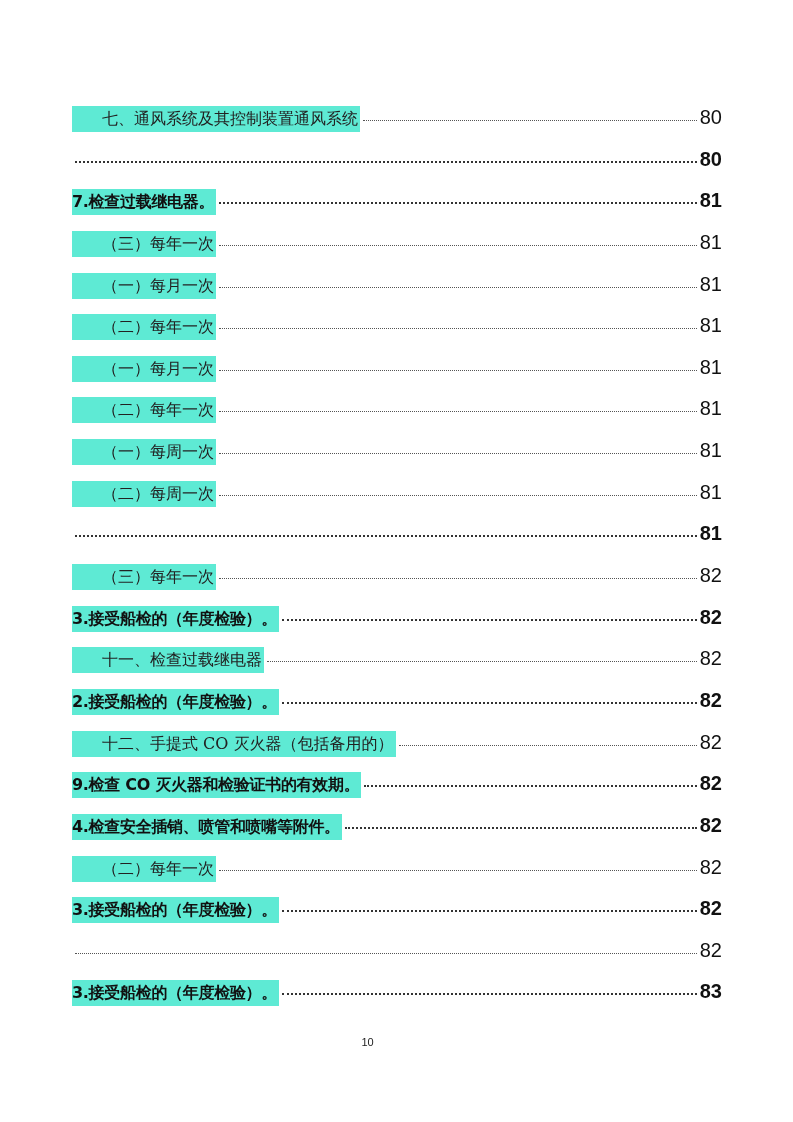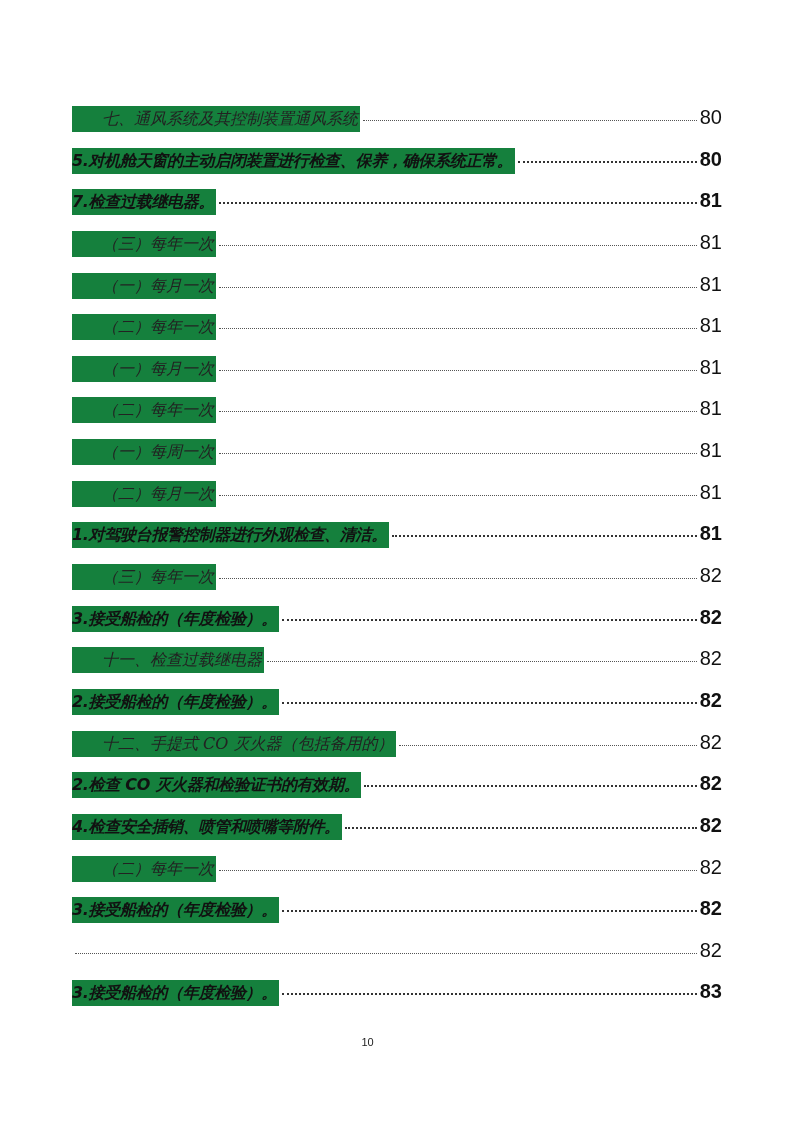--- a/index.html
+++ b/index.html
@@ -29,23 +29,22 @@
       font-size: 16px;
       line-height: 26px;
       white-space: nowrap;
       overflow: hidden;
     }
     .toc-row.indent .toc-title {
       padding-left: 30px;
     }
     .toc-title {
       flex: 0 0 auto;
-      background: #15803d;
+      background: #5eead4;
       padding-right: 2px;
-      font-style: italic;
     }
     .toc-row.bold .toc-title {
       font-weight: bold;
       font-family: "DejaVu Sans", "Liberation Sans", sans-serif;
       letter-spacing: -0.3px;
     }
     .toc-row.light .toc-title {
       font-family: "DejaVu Serif", "Liberation Serif", serif;
       color: #222;
       font-weight: normal;
@@ -92,21 +91,20 @@
 </head>
 <body>
 
 <div class="toc">
   <div class="toc-row light indent">
     <span class="toc-title">七、通风系统及其控制装置通风系统</span>
     <span class="toc-leader"></span>
     <span class="toc-page">80</span>
   </div>
   <div class="toc-row bold">
-    <span class="toc-title">5.对机舱天窗的主动启闭装置进行检查、保养，确保系统正常。</span>
     <span class="toc-leader"></span>
     <span class="toc-page">80</span>
   </div>
   <div class="toc-row bold">
     <span class="toc-title">7.检查过载继电器。</span>
     <span class="toc-leader"></span>
     <span class="toc-page">81</span>
   </div>
   <div class="toc-row light indent">
     <span class="toc-title">（三）每年一次</span>
@@ -132,26 +130,25 @@
     <span class="toc-title">（二）每年一次</span>
     <span class="toc-leader"></span>
     <span class="toc-page">81</span>
   </div>
   <div class="toc-row light indent">
     <span class="toc-title">（一）每周一次</span>
     <span class="toc-leader"></span>
     <span class="toc-page">81</span>
   </div>
   <div class="toc-row light indent">
-    <span class="toc-title">（二）每月一次</span>
-    <span class="toc-leader"></span>
-    <span class="toc-page">81</span>
-  </div>
-  <div class="toc-row bold">
-    <span class="toc-title">1.对驾驶台报警控制器进行外观检查、清洁。</span>
+    <span class="toc-title">（二）每周一次</span>
+    <span class="toc-leader"></span>
+    <span class="toc-page">81</span>
+  </div>
+  <div class="toc-row bold">
     <span class="toc-leader"></span>
     <span class="toc-page">81</span>
   </div>
   <div class="toc-row light indent">
     <span class="toc-title">（三）每年一次</span>
     <span class="toc-leader"></span>
     <span class="toc-page">82</span>
   </div>
   <div class="toc-row bold">
     <span class="toc-title">3.接受船检的（年度检验）。</span>
@@ -167,21 +164,21 @@
     <span class="toc-title">2.接受船检的（年度检验）。</span>
     <span class="toc-leader"></span>
     <span class="toc-page">82</span>
   </div>
   <div class="toc-row light indent">
     <span class="toc-title">十二、手提式 CO 灭火器（包括备用的）</span>
     <span class="toc-leader"></span>
     <span class="toc-page">82</span>
   </div>
   <div class="toc-row bold">
-    <span class="toc-title">2.检查 CO 灭火器和检验证书的有效期。</span>
+    <span class="toc-title">9.检查 CO 灭火器和检验证书的有效期。</span>
     <span class="toc-leader"></span>
     <span class="toc-page">82</span>
   </div>
   <div class="toc-row bold">
     <span class="toc-title">4.检查安全插销、喷管和喷嘴等附件。</span>
     <span class="toc-leader"></span>
     <span class="toc-page">82</span>
   </div>
   <div class="toc-row light indent">
     <span class="toc-title">（二）每年一次</span>

